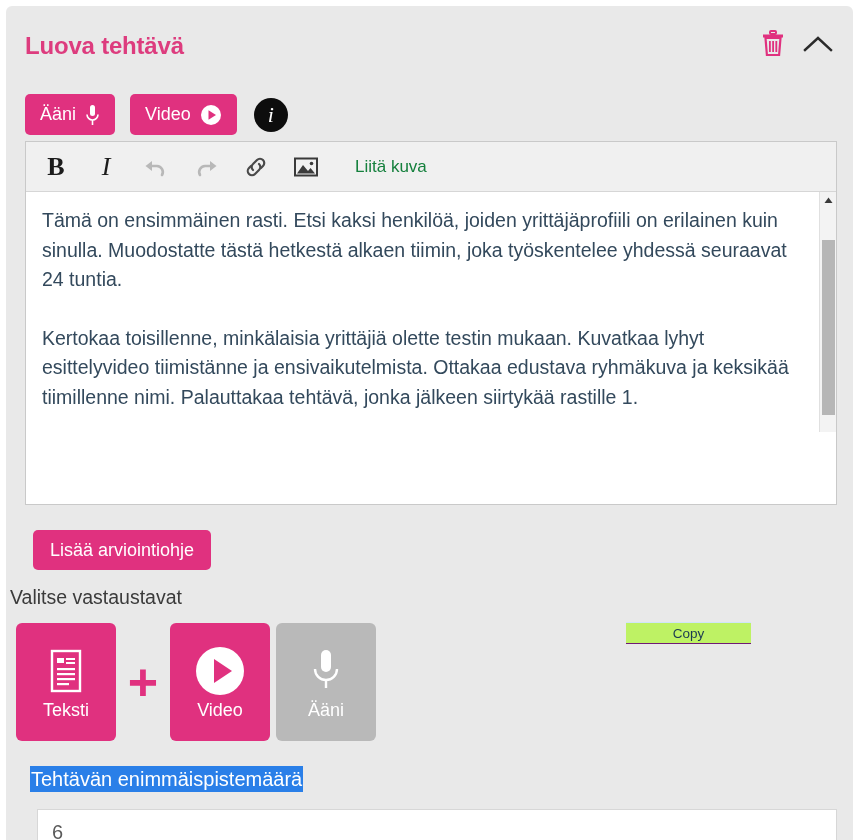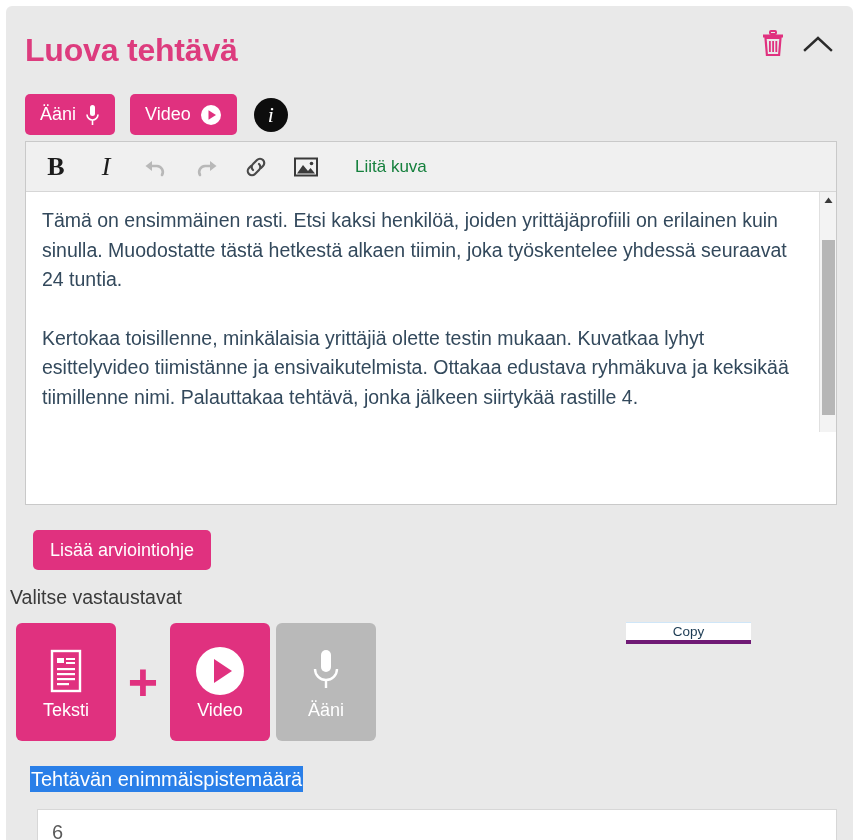--- a/index.html
+++ b/index.html
@@ -30,21 +30,21 @@
 
   
   .card-header {
     position: absolute;
     left: 0; top: 0;
     width: 847px; height: 72px;
   }
   .card-title {
     position: absolute;
     left: 19px; top: 26px;
-    font-size: 32px;
+    font-size: 24px;
     font-weight: bold;
     color: #dd3c7e;
     letter-spacing: -0.2px;
     white-space: nowrap;
   }
   .header-actions {
     position: absolute;
     right: 20px; top: 24px;
     display: flex;
     align-items: center;
@@ -235,23 +235,23 @@
     font-weight: bold;
     line-height: 0.7;
     user-select: none;
   }
 
   
   .copy-item {
     position: absolute;
     left: 620px; top: 616px;
     width: 125px; height: 22px;
-    background: #ffffff;
+    background: #bef264;
     border-top: 1px solid #cfe6f8;
-    border-bottom: 4px solid #701a75;
+    border-bottom: 1px solid #701a75;
     display: flex;
     align-items: center;
     justify-content: center;
     font-size: 13.5px;
     color: #1b3a52;
     cursor: pointer;
   }
 
   
   .points-label {
@@ -359,21 +359,21 @@
             <circle cx="18.5" cy="7.5" r="1.8" fill="#3a3a3a"></circle>
             <path d="M4 17.5 L10 9 L15 15 L17.5 12 L22 17.5 Z" fill="#3a3a3a"></path>
           </svg>
         </button>
         <button class="tb-label">Liitä kuva</button>
       </div>
 
       <div class="editor-body">
         <div class="editor-text">
           <p>Tämä on ensimmäinen rasti. Etsi kaksi henkilöä, joiden yrittäjäprofiili on erilainen kuin sinulla. Muodostatte tästä hetkestä alkaen tiimin, joka työskentelee yhdessä seuraavat 24 tuntia.</p>
-          <p>Kertokaa toisillenne,  minkälaisia yrittäjiä  olette testin mukaan. Kuvatkaa lyhyt esittelyvideo tiimistänne ja ensivaikutelmista. Ottakaa edustava ryhmäkuva ja keksikää tiimillenne nimi. Palauttakaa tehtävä, jonka jälkeen siirtykää rastille 4.</p>
+          <p>Kertokaa toisillenne,  minkälaisia yrittäjiä  olette testin mukaan. Kuvatkaa lyhyt esittelyvideo tiimistänne ja ensivaikutelmista. Ottakaa edustava ryhmäkuva ja keksikää tiimillenne nimi. Palauttakaa tehtävä, jonka jälkeen siirtykää rastille 1.</p>
         </div>
         <div class="scrollbar">
           <div class="sb-arrow">
             <svg width="9" height="7" viewBox="0 0 9 7">
                 <path d="M4.5 0.5 L8.5 6 L0.5 6 Z" fill="#3a3a3a"></path>
               </svg>
           </div>
           <div class="sb-thumb"></div>
           <div class="sb-arrow bottom">
             <svg width="9" height="7" viewBox="0 0 9 7">

